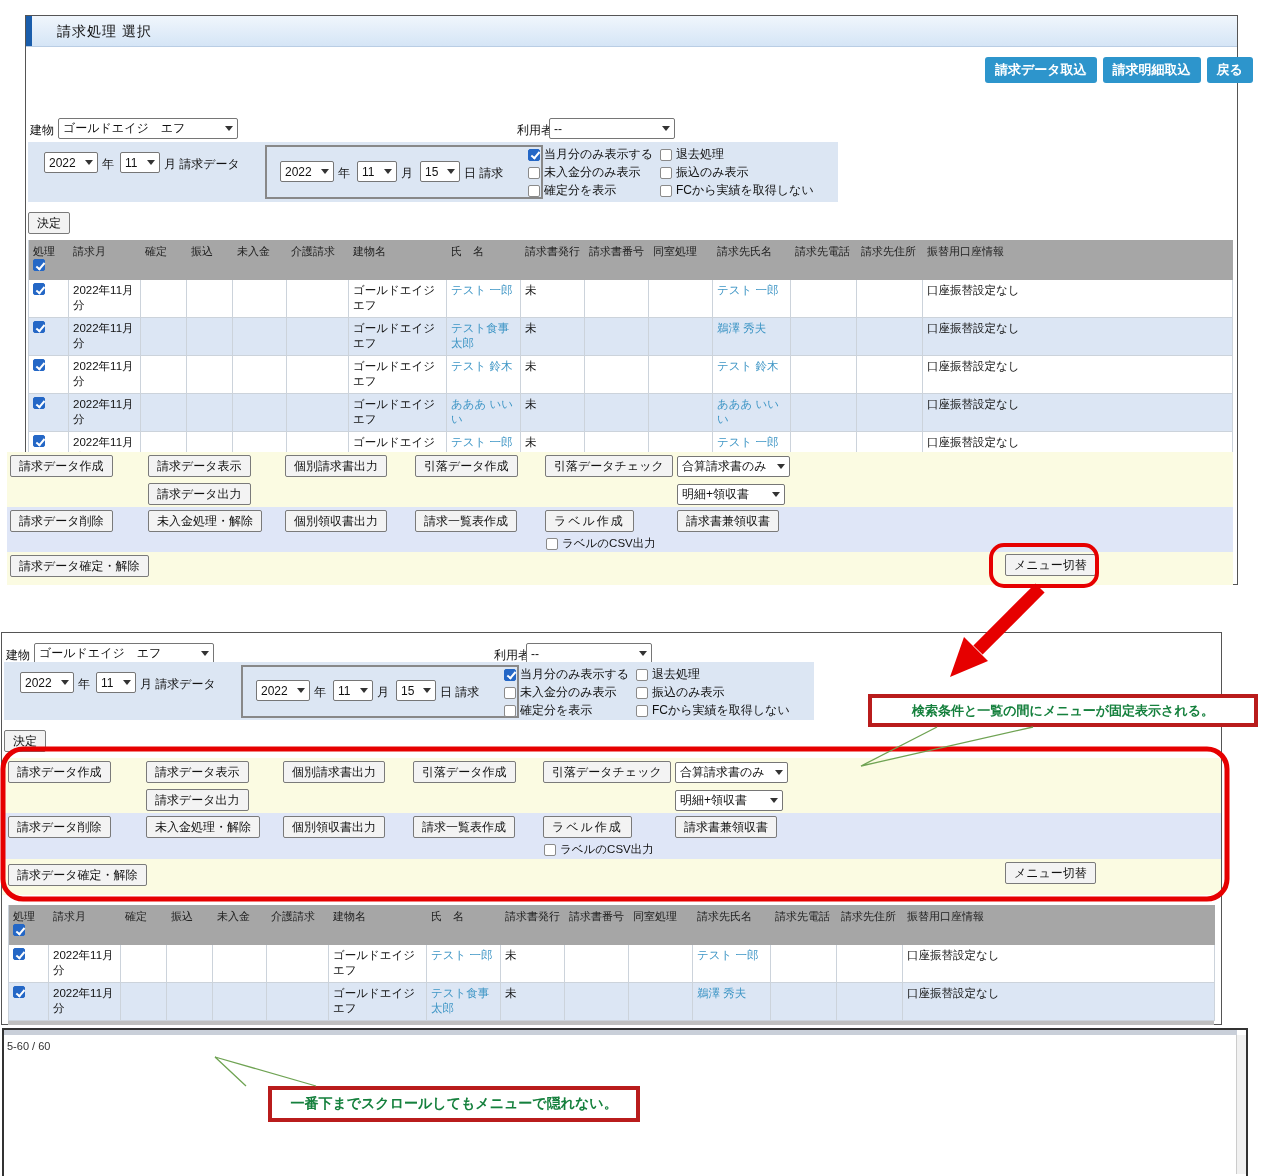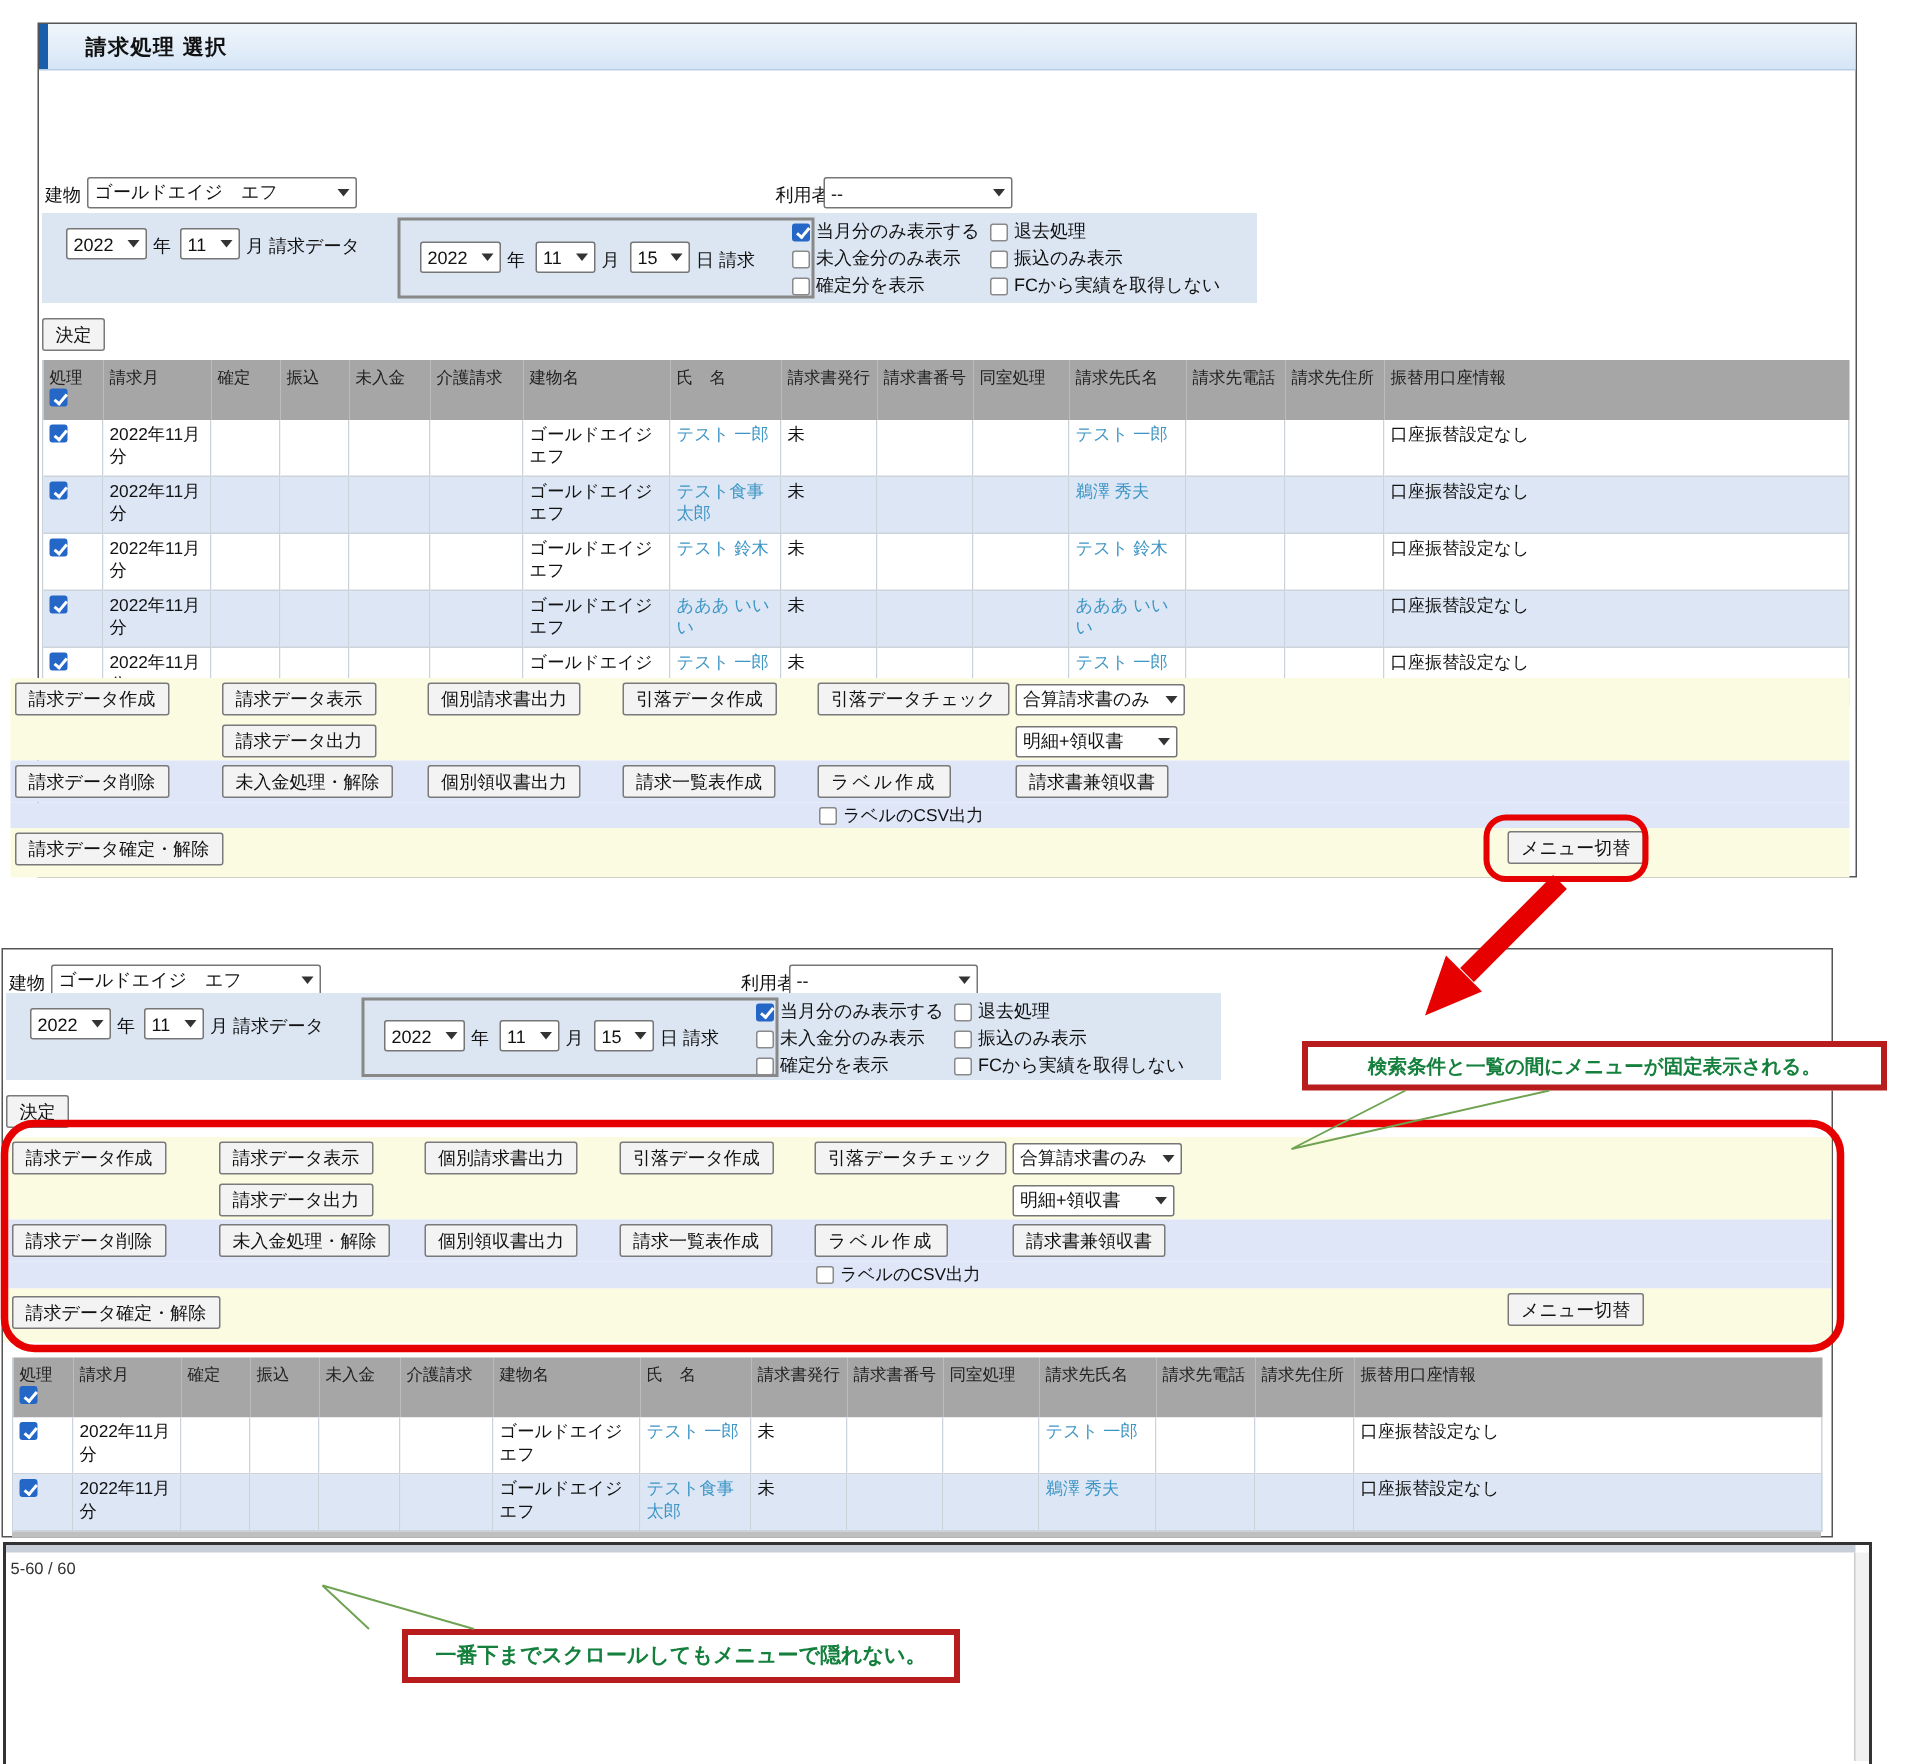--- a/index.html
+++ b/index.html
@@ -2,21 +2,21 @@
 <html><head>
 <meta charset="utf-8">
 <style>
   html,body{margin:0;padding:0;background:#fff;}
   body{font-family:"Liberation Sans","DejaVu Sans",sans-serif;}
   .canvas{position:relative;width:1276px;height:1176px;overflow:hidden;background:#fff;}
   .abs{position:absolute;}
   .panel{position:absolute;background:#fff;border:1px solid #555;box-sizing:border-box;}
   .titlebar{position:absolute;left:0;top:0;right:0;height:30px;background:linear-gradient(#f0f6fc,#d5e5f6);border-bottom:1px solid #b9cde4;}
   .title-accent{position:absolute;left:0;top:0;width:6px;height:30px;background:#1a5dab;}
-  .title-text{position:absolute;left:19px;top:7px;font-size:14px;font-weight:bold;color:#111;letter-spacing:1px;padding-left:12px;}
+  .title-text{position:absolute;left:19px;top:7px;font-size:14px;font-weight:normal;color:#111;letter-spacing:1px;padding-left:12px;}
   .btn-blue{background:#2d95cc;color:#fff;border:0;border-radius:3px;font-size:13px;font-weight:600;padding:4px 10px;white-space:nowrap;font-family:inherit;}
   .btn{position:absolute;background:#f3f3f3;border:1px solid #7a7a7a;border-radius:2px;font-size:12px;line-height:1.2;padding:3px 8px;color:#111;white-space:nowrap;font-family:inherit;box-sizing:border-box;}
   .sel{position:absolute;background:#fff;border:1px solid #767676;border-radius:2px;font-size:12px;color:#111;display:flex;align-items:center;justify-content:space-between;padding:0 4px;height:21px;box-sizing:border-box;white-space:nowrap;}
   .chev{width:0;height:0;border-left:4px solid transparent;border-right:4px solid transparent;border-top:5px solid #333;margin-left:4px;flex:none;}
   .lbl{position:absolute;font-size:12px;color:#111;white-space:nowrap;}
   .band{position:absolute;background:#dce6f3;}
   .innerbox{position:absolute;border:2px solid #888;box-sizing:border-box;}
   .cb{display:inline-block;width:12px;height:12px;background:#fff;border:1px solid #8a8a8a;border-radius:2px;position:relative;box-sizing:border-box;flex:none;}
   .cb.on{background:#2467c6;border-color:#2467c6;}
   .cb.on::after{content:"";position:absolute;left:3.5px;top:0.5px;width:3px;height:7px;border:solid #fff;border-width:0 2px 2px 0;transform:rotate(40deg);}
@@ -42,20 +42,25 @@
 
 <div class="canvas">
 
   <div class="panel" style="left:25px;top:15px;width:1213px;height:570px;">
     <div class="titlebar">
       <div class="title-accent"></div>
       <div class="title-text">請求処理 選択</div>
     </div>
   </div>
 
+  <div class="abs" style="left:985px;top:57px;display:flex;gap:6px;">
+    <button class="btn-blue">請求データ取込</button>
+    <button class="btn-blue">請求明細取込</button>
+    <button class="btn-blue">戻る</button>
+  </div>
 
   <span class="lbl" style="left:30px;top:122px;">建物</span>
   <div class="sel" style="left:58px;top:118px;width:180px;">
       <span>ゴールドエイジ　エフ</span>
       <span class="chev"></span>
     </div>
   <span class="lbl" style="left:517px;top:122px;">利用者</span>
   <div class="sel" style="left:549px;top:118px;width:126px;">
       <span>--</span>
       <span class="chev"></span>

